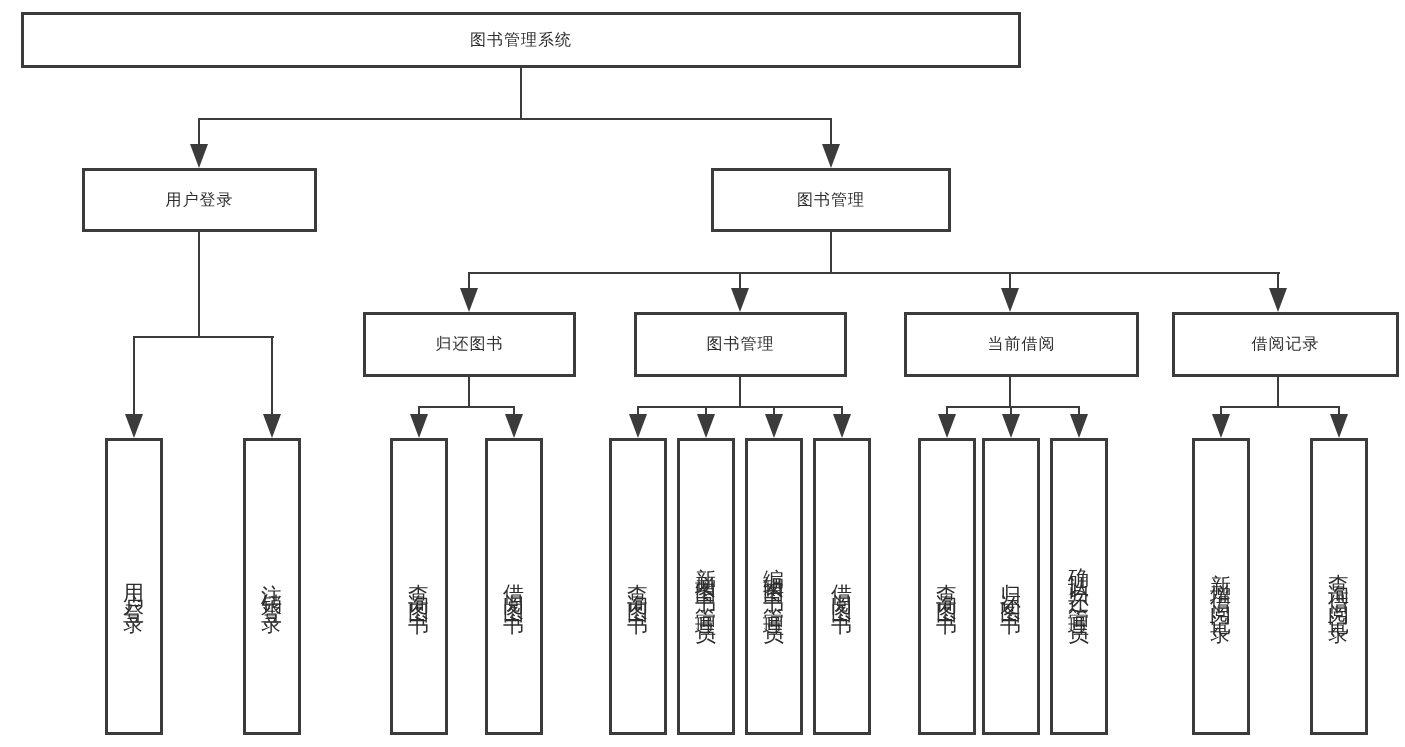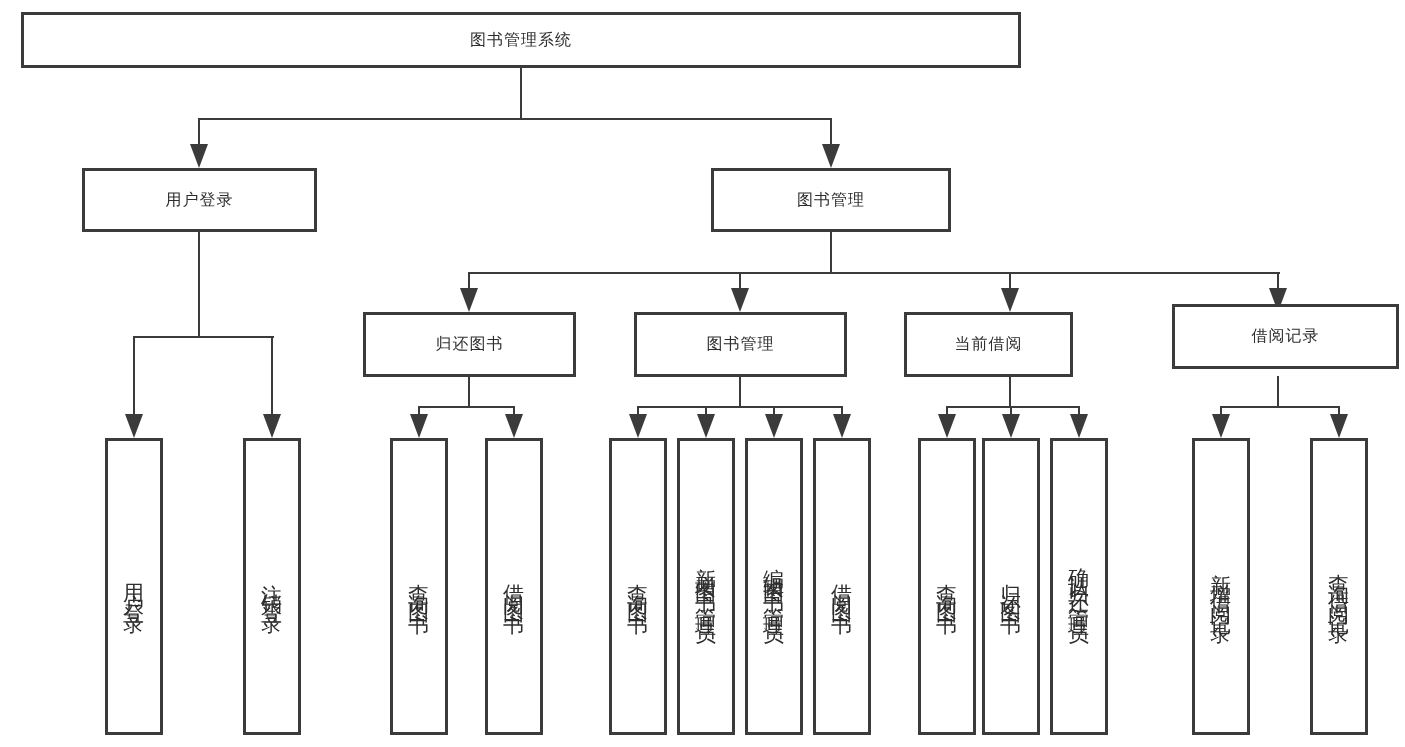--- a/index.html
+++ b/index.html
@@ -108,24 +108,24 @@
   <div class="arrow" style="left:731px; top:288px;"></div>
   <div class="arrow" style="left:1001px; top:288px;"></div>
   <div class="arrow" style="left:1269px; top:288px;"></div>
 
   <div class="box" style="left:363px; top:312px; width:213px; height:65px;">
     <span class="h-label">归还图书</span>
   </div>
   <div class="box" style="left:634px; top:312px; width:213px; height:65px;">
     <span class="h-label">图书管理</span>
   </div>
-  <div class="box" style="left:904px; top:312px; width:169px; height:65px;">
+  <div class="box" style="left:904px; top:312px; width:235px; height:65px;">
     <span class="h-label">当前借阅</span>
   </div>
-  <div class="box" style="left:1172px; top:304px; width:227px; height:65px;">
+  <div class="box" style="left:1172px; top:312px; width:227px; height:65px;">
     <span class="h-label">借阅记录</span>
   </div>
 
   <div class="line" style="left:468px; top:376px; width:2px; height:32px;"></div>
   <div class="line" style="left:418px; top:406px; width:97px; height:2px;"></div>
   <div class="line" style="left:418px; top:406px; width:2px; height:10px;"></div>
   <div class="line" style="left:513px; top:406px; width:2px; height:10px;"></div>
   <div class="arrow" style="left:410px; top:414px;"></div>
   <div class="arrow" style="left:505px; top:414px;"></div>
 

